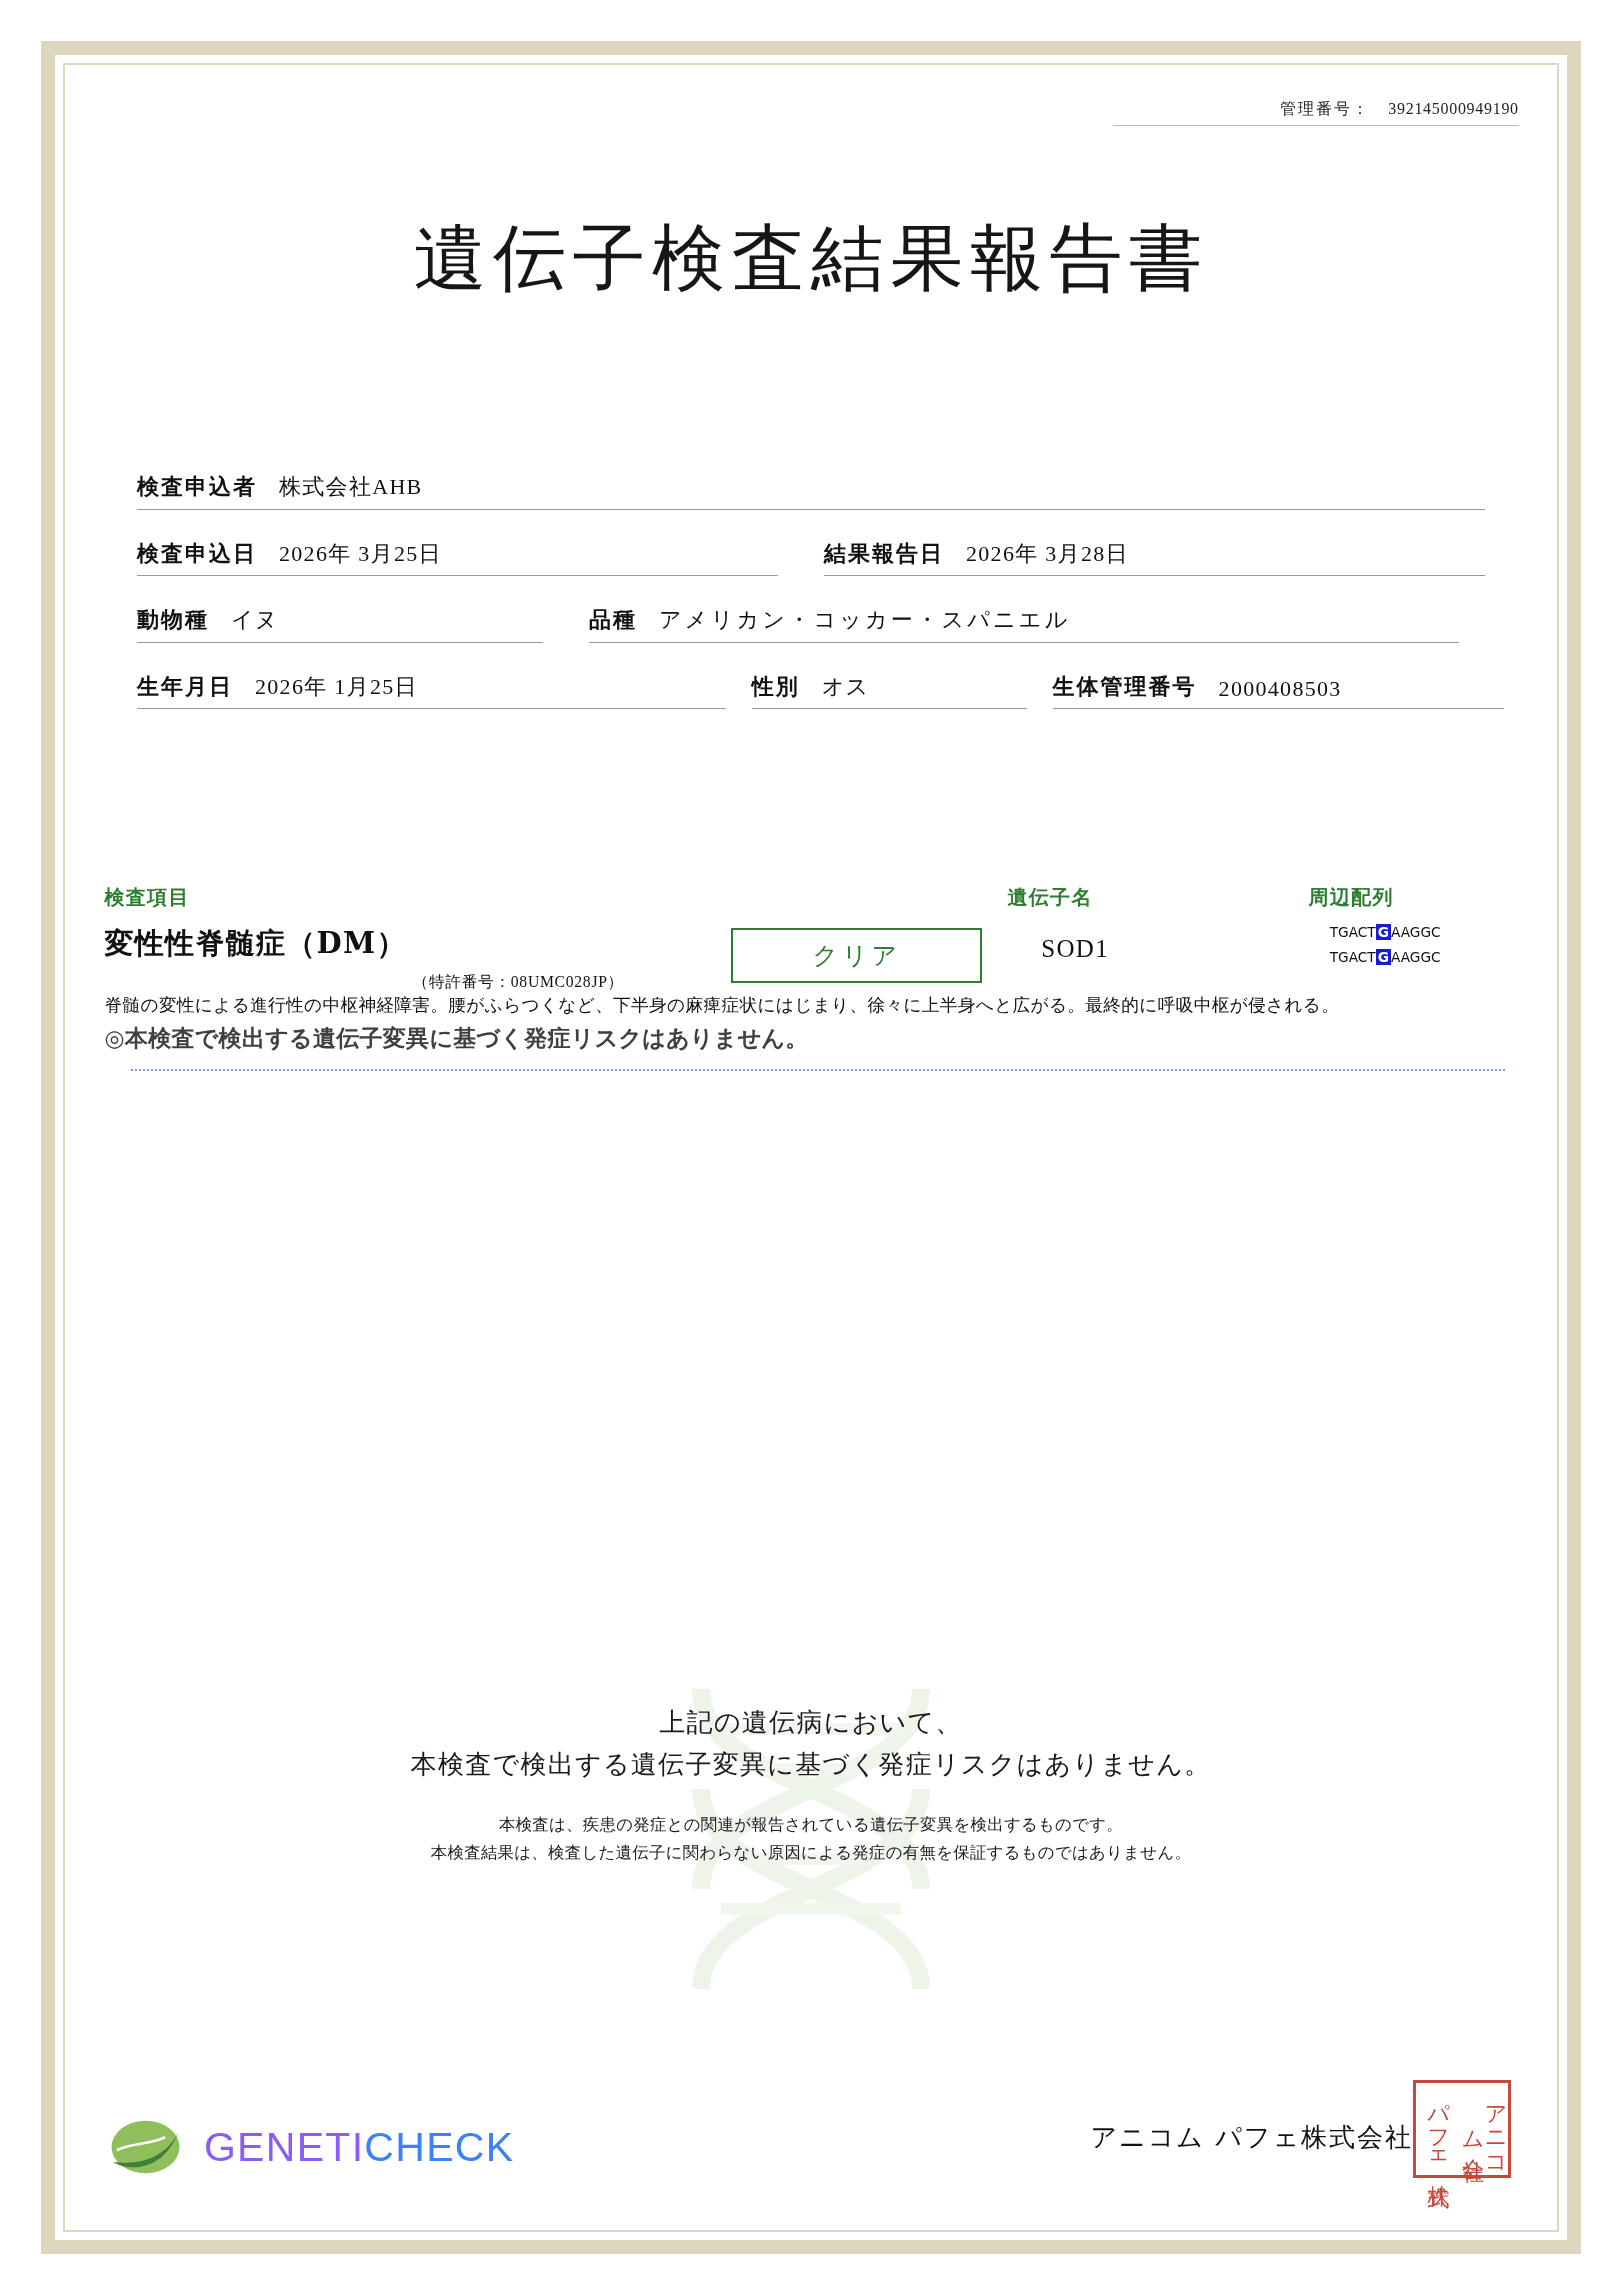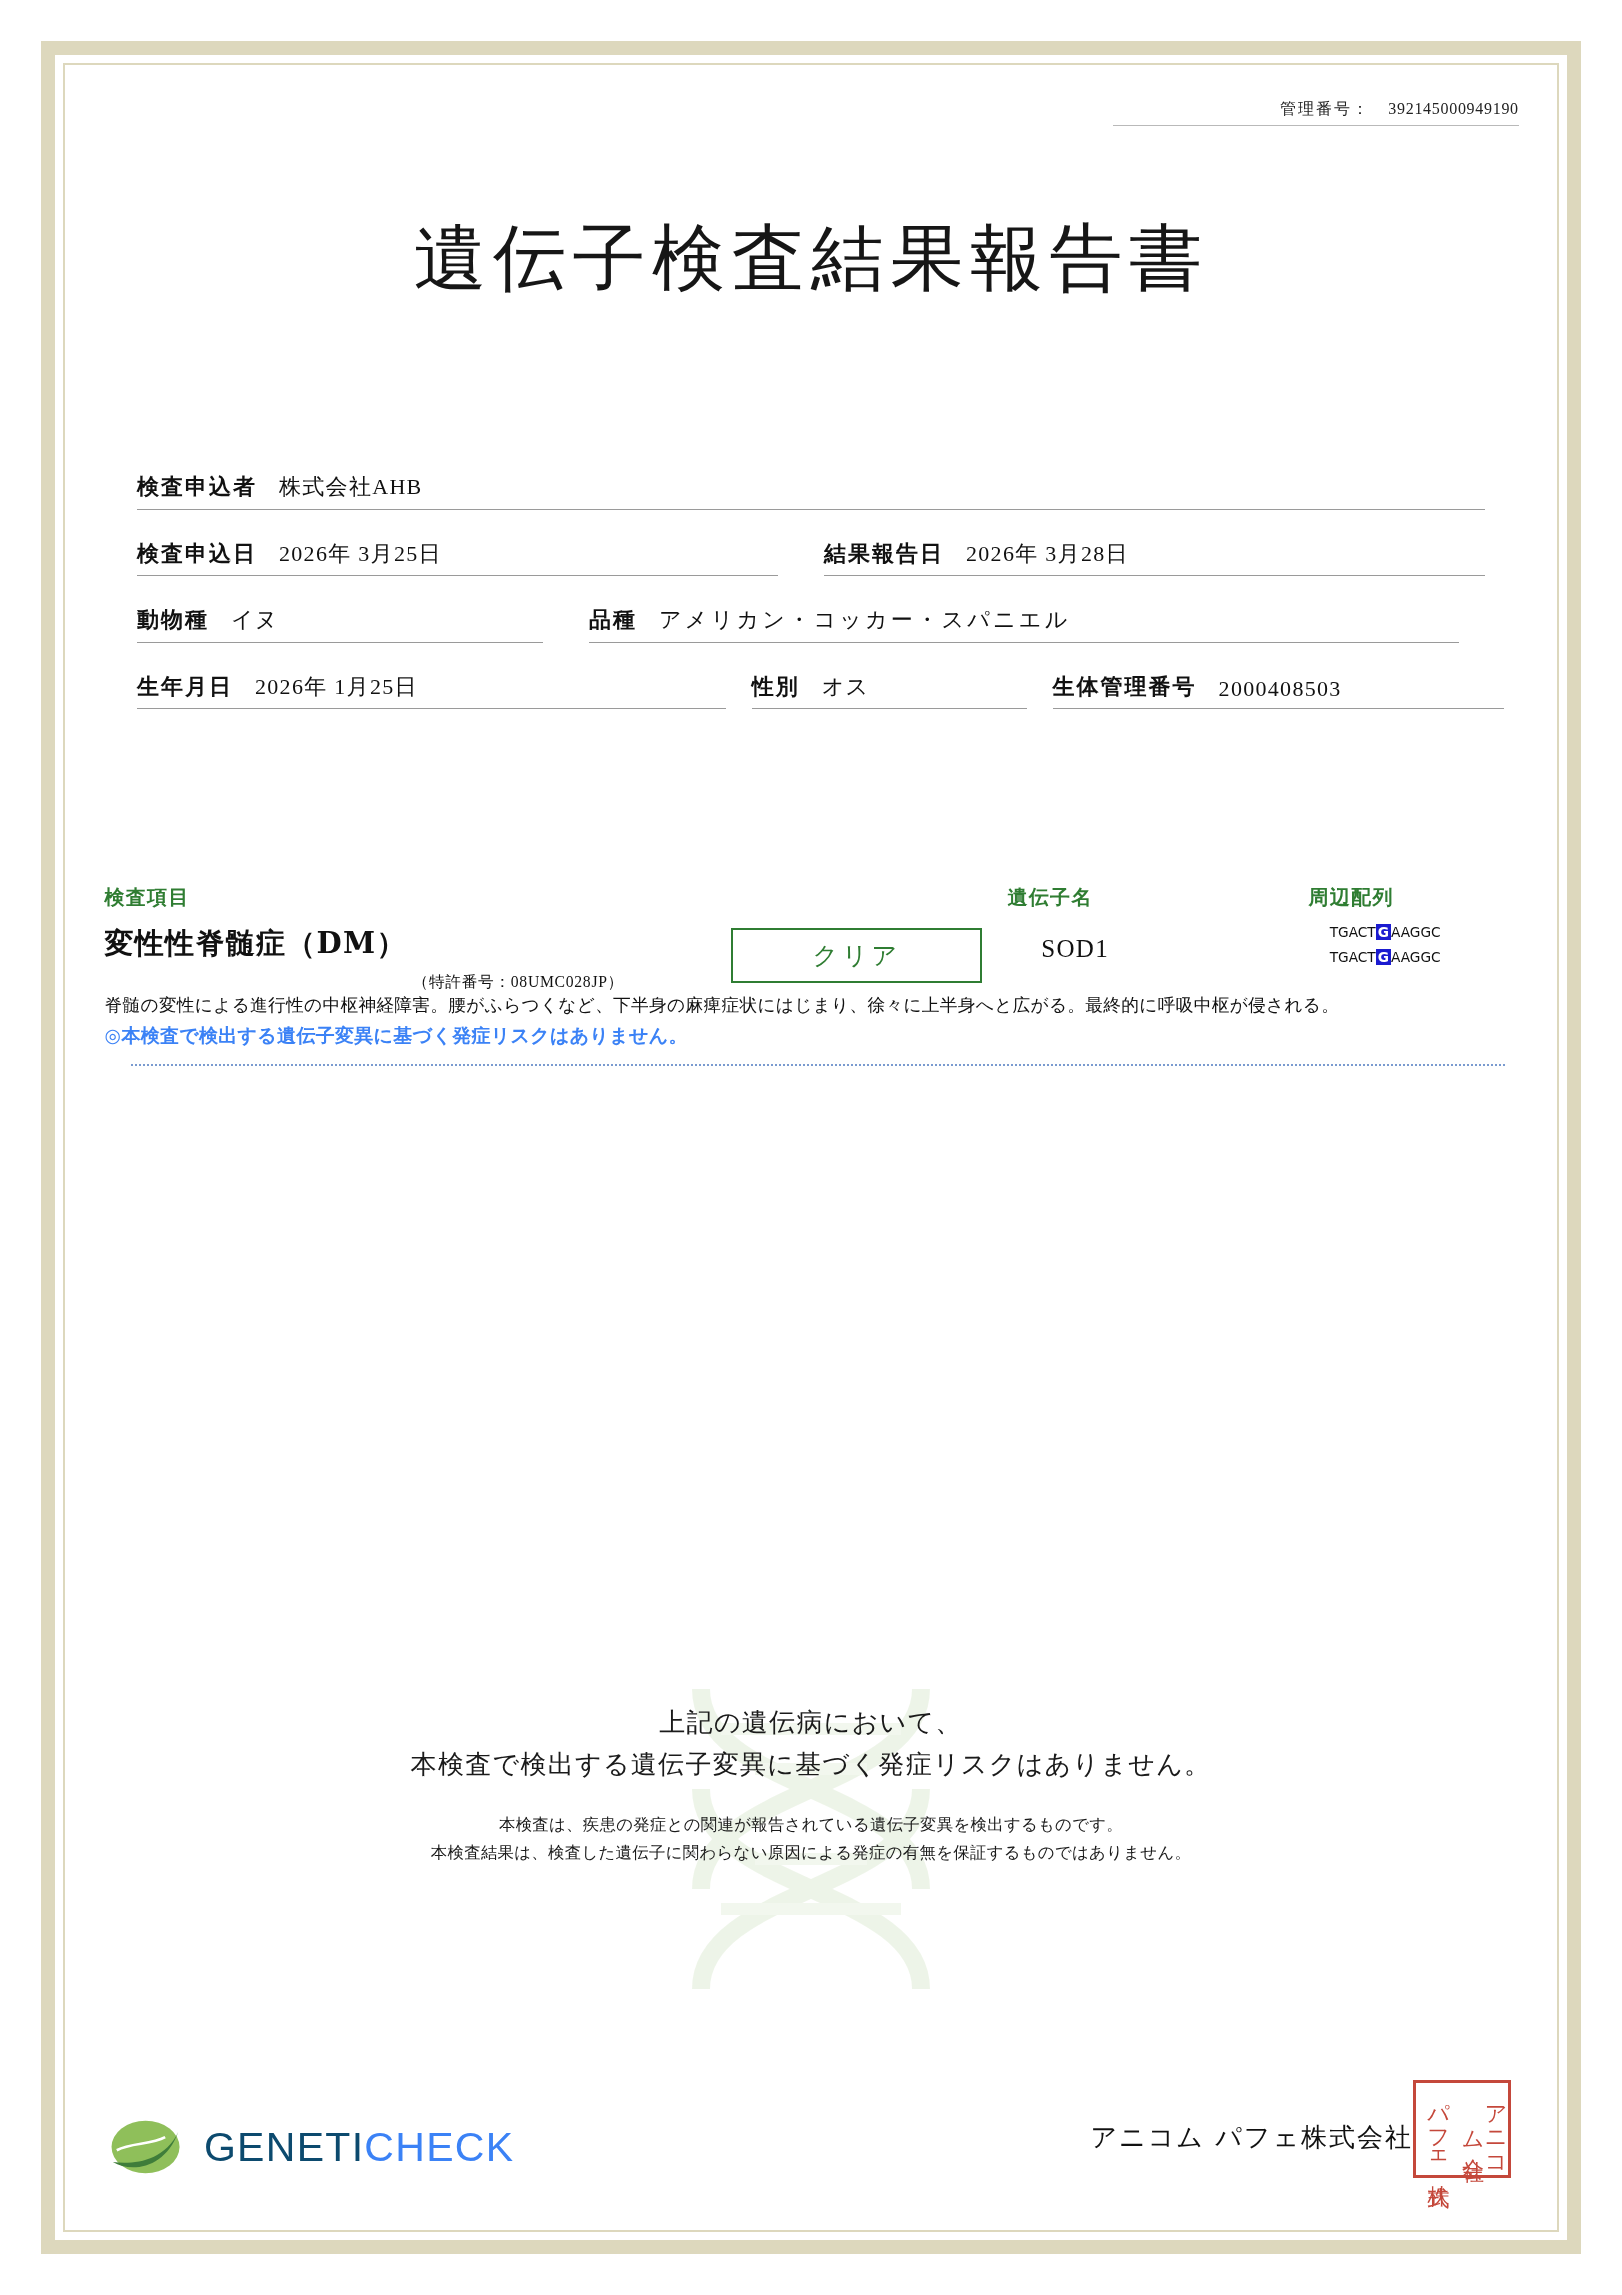--- a/index.html
+++ b/index.html
@@ -218,22 +218,22 @@
 
   .desc {
     font-size: 17.7px;
     line-height: 1.45;
     letter-spacing: 0.3px;
     margin-top: 0;
     font-family: "DejaVu Serif", serif;
     color: #111;
   }
   .risk-note {
-    font-size: 19px;
-    color: #3b82f6;
+    font-size: 23px;
+    color: #404040;
     font-weight: bold;
     letter-spacing: 0.3px;
     margin-top: 3.9px;
     font-family: "DejaVu Serif", serif;
   }
   .dotted-sep {
     margin-top: 15.7px;
     border-top: 2px dotted #7a9bd0;
     margin-left: 26px;
     margin-right: 13px;
@@ -297,21 +297,21 @@
     align-items: center;
   }
   .logo-mark { width: 85px; height: 72px; }
   .logo-text {
     margin-left: 14.4px;
     font-size: 41px;
     letter-spacing: 1.3px;
     font-family: "Liberation Sans", sans-serif;
     color: #5a5a5a;
   }
-  .logo-text .g1 { color: #0c4a6e; }
+  .logo-text .g1 { color: #8b5cf6; }
   .logo-text .g2 { color: #3b82f6; }
 
   .company {
     position: absolute;
     right: 111px;
     bottom: 41px;
     font-size: 26px;
     letter-spacing: 2px;
     font-family: "DejaVu Serif", serif;
     color: #111;

